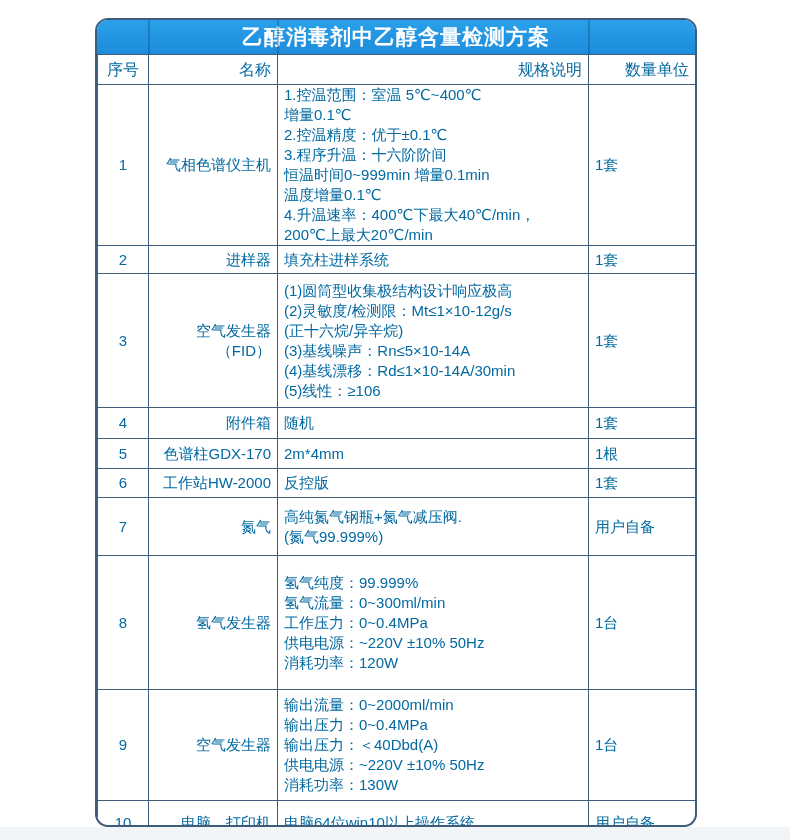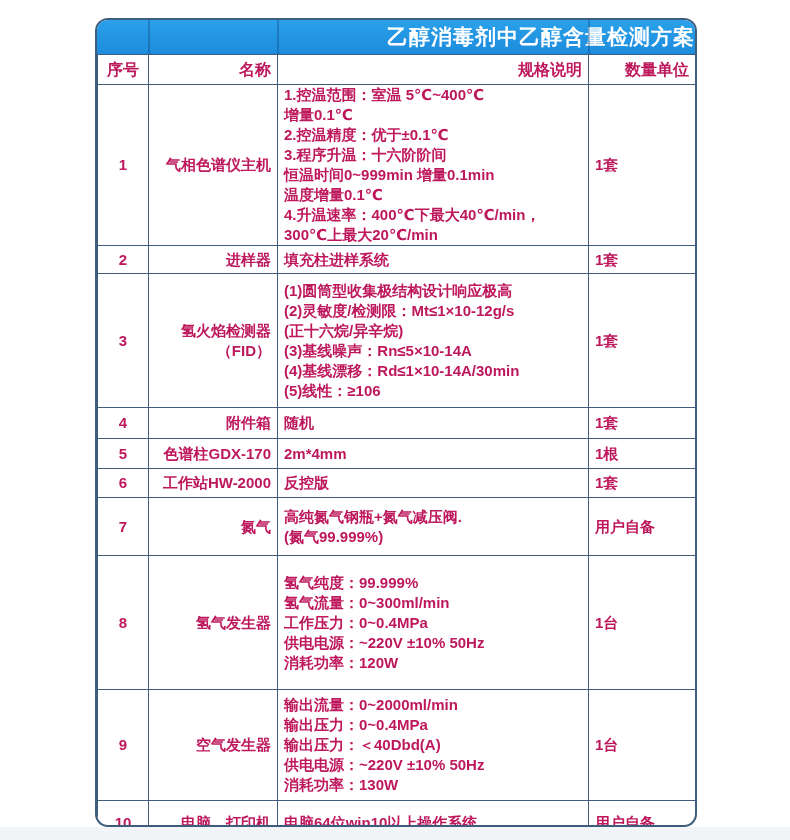--- a/index.html
+++ b/index.html
@@ -12,41 +12,41 @@
     position:absolute;left:0;top:827px;width:790px;height:13px;
     background:#f2f5f7;
   }
   .sheet{
     position:absolute;left:95px;top:18px;width:602px;height:809px;
     border:2px solid #3e5c7c;border-radius:13px;overflow:hidden;
     box-sizing:border-box;background:#ffffff;
   }
   .title-band{
     position:relative;height:34px;background:linear-gradient(180deg,#2aa0ea 0%,#1d8cdc 100%);
-    display:flex;align-items:center;justify-content:flex-end;
+    display:flex;align-items:center;justify-content:center;
   }
   .title-band .title{
     color:#ffffff;font-size:21px;font-weight:bold;letter-spacing:1px;
   }
   .title-sep{
     position:absolute;top:0;bottom:0;width:1.5px;background:rgba(15,70,115,0.35);
   }
   .sep-1{left:51px}
   .sep-2{left:180px}
   .sep-3{left:491px}
   table.spec-table{
     width:598px;border-collapse:collapse;table-layout:fixed;
   }
   .spec-table col.c-no{width:51px}
   .spec-table col.c-name{width:129px}
   .spec-table col.c-spec{width:311px}
   .spec-table col.c-qty{width:107px}
   .spec-table th,.spec-table td{
     border:1.5px solid #3e5c7c;vertical-align:middle;
-    font-size:15px;font-weight:bold;color:#be185d;
+    font-size:15px;font-weight:normal;color:#0369a1;
     padding:0 6px;line-height:20px;box-sizing:border-box;
   }
   
   .spec-table th{font-size:16px;text-align:right;height:30px;}
   .cell-no{text-align:center;font-size:16px;}
   .cell-name{padding-left:8px;text-align:right;}
   .cell-spec{padding-left:7px;}
   .cell-qty{padding-left:12px;}
   th.cell-no{text-align:center;}
   tr.r-1 td{height:150px}
@@ -92,35 +92,35 @@
     <td class="cell-no">1</td>
     <td class="cell-name">气相色谱仪主机</td>
     <td class="cell-spec">
             <div class="spec-line">1.控温范围：室温 5℃~400℃</div>
             <div class="spec-line">增量0.1℃</div>
             <div class="spec-line">2.控温精度：优于±0.1℃</div>
             <div class="spec-line">3.程序升温：十六阶阶间</div>
             <div class="spec-line">恒温时间0~999min 增量0.1min</div>
             <div class="spec-line">温度增量0.1℃</div>
             <div class="spec-line">4.升温速率：400℃下最大40℃/min，</div>
-            <div class="spec-line">300℃上最大20℃/min</div>
+            <div class="spec-line">200℃上最大20℃/min</div>
           </td>
     <td class="cell-qty">1套</td>
   </tr>
         <tr class="r-2">
     <td class="cell-no">2</td>
     <td class="cell-name">进样器</td>
     <td class="cell-spec">
             <div class="spec-line">填充柱进样系统</div>
           </td>
     <td class="cell-qty">1套</td>
   </tr>
         <tr class="r-3">
     <td class="cell-no">3</td>
-    <td class="cell-name">氢火焰检测器（FID）</td>
+    <td class="cell-name">空气发生器（FID）</td>
     <td class="cell-spec">
             <div class="spec-line">(1)圆筒型收集极结构设计响应极高</div>
             <div class="spec-line">(2)灵敏度/检测限：Mt≤1×10-12g/s</div>
             <div class="spec-line">(正十六烷/异辛烷)</div>
             <div class="spec-line">(3)基线噪声：Rn≤5×10-14A</div>
             <div class="spec-line">(4)基线漂移：Rd≤1×10-14A/30min</div>
             <div class="spec-line">(5)线性：≥106</div>
           </td>
     <td class="cell-qty">1套</td>
   </tr>

